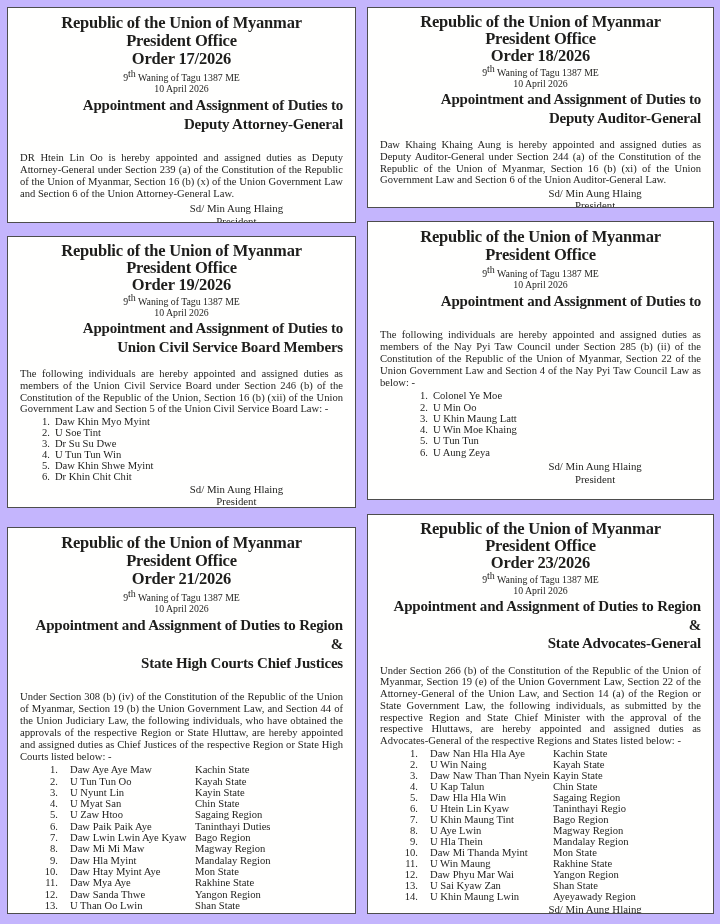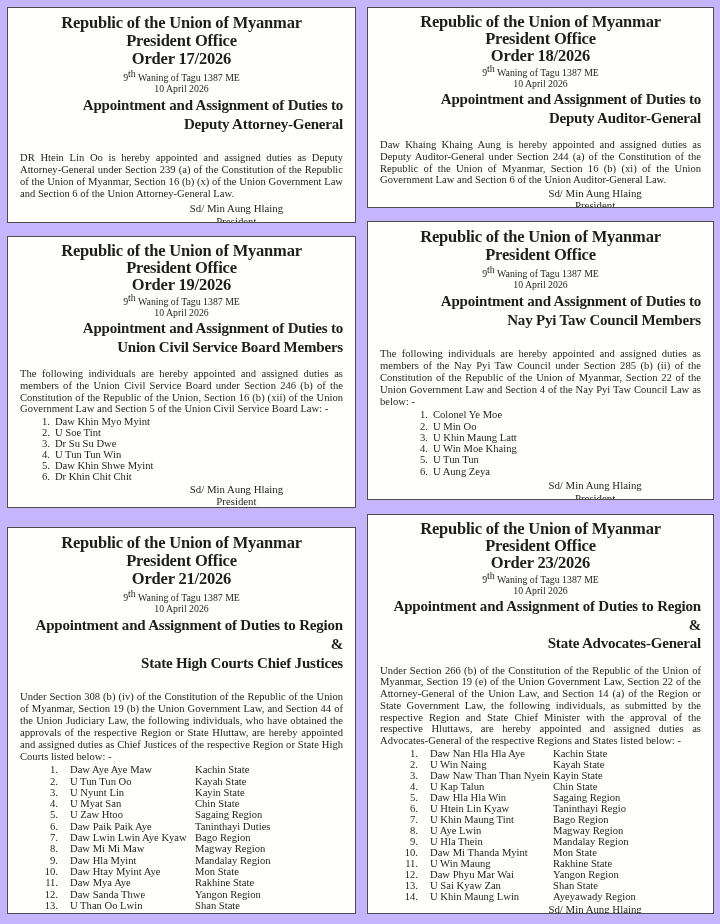--- a/index.html
+++ b/index.html
@@ -160,21 +160,21 @@
       <p>President</p>
       <p>Republic of the Union of Myanmar</p>
     </div>
   </section>
 
   <section class="card" id="card-3">
     <h1>Republic of the Union of Myanmar</h1>
     <h2>President Office</h2>
     <p class="date"><span>9</span><sup>th</sup><span> Waning of Tagu 1387 ME</span></p>
     <p class="date">10 April 2026</p>
-    <h3><span>Appointment and Assignment of Duties to</span><br><span>Nay Pyi Taw Council Members</span></h3>
+    <h3><span>Appointment and Assignment of Duties to</span><br></h3>
     <p class="body">The following individuals are hereby appointed and assigned duties as members of the Nay Pyi Taw Council under Section 285 (b) (ii) of the Constitution of the Republic of the Union of Myanmar, Section 22 of the Union Government Law and Section 4 of the Nay Pyi Taw Council Law as below: -</p>
     <ol class="list-simple indent-more">
         <li>
           <span class="num">1.</span>
           <span class="name">Colonel Ye Moe</span>
         </li>
         <li>
           <span class="num">2.</span>
           <span class="name">U Min Oo</span>
         </li>

